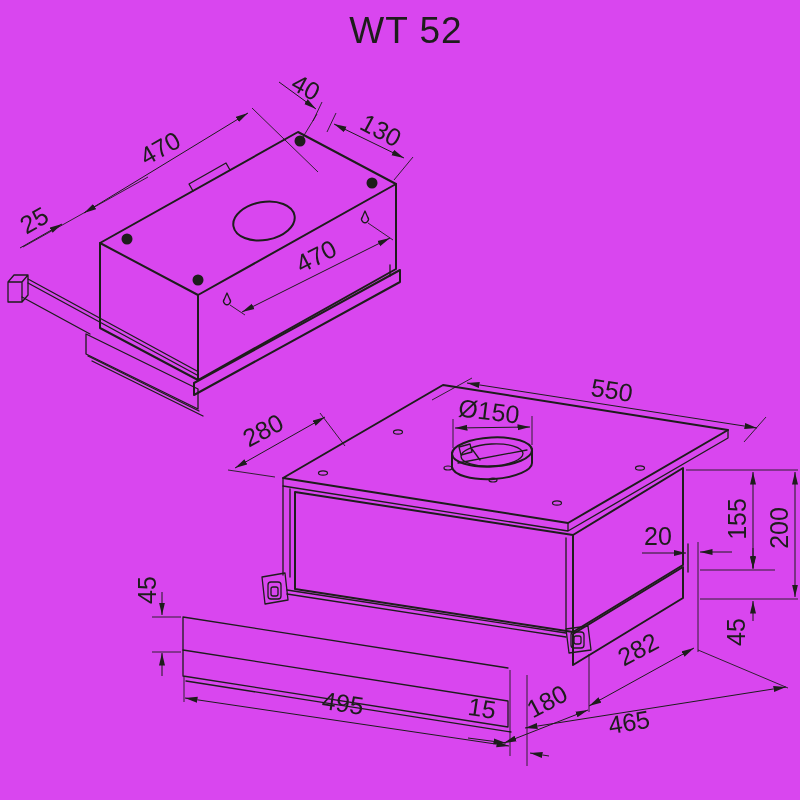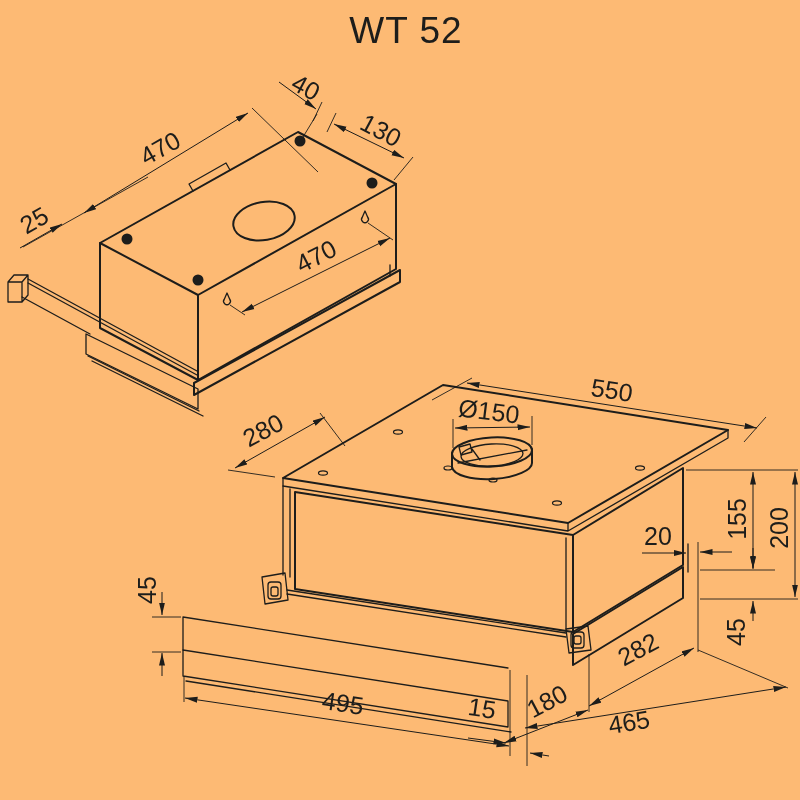--- a/index.html
+++ b/index.html
@@ -1,16 +1,16 @@
 <!DOCTYPE html>
 <html><head>
 <meta charset="utf-8">
 <style>
   html,body{margin:0;padding:0;background:#ffffff;}
-  .page{width:800px;height:800px;position:relative;background:#fdba74;overflow:hidden;
+  .page{width:800px;height:800px;position:relative;background:#d946ef;overflow:hidden;
         font-family:"Liberation Sans",sans-serif;}
   svg{display:block;}
   .title{font-family:"Liberation Sans",sans-serif;font-size:37px;font-weight:400;
          fill:#1d1d1b;letter-spacing:1px;}
   .dim{font-family:"Liberation Sans",sans-serif;font-size:25px;font-weight:400;fill:#1d1d1b;}
   .outline{stroke:#1d1d1b;stroke-width:2;fill:none;stroke-linejoin:round;stroke-linecap:round;}
   .thin{stroke:#1d1d1b;stroke-width:1.3;fill:none;stroke-linejoin:round;}
   .dimline{stroke:#1d1d1b;stroke-width:1;fill:none;}
   .extline{stroke:#1d1d1b;stroke-width:0.9;fill:none;}
   .dot{fill:#1d1d1b;stroke:none;}

